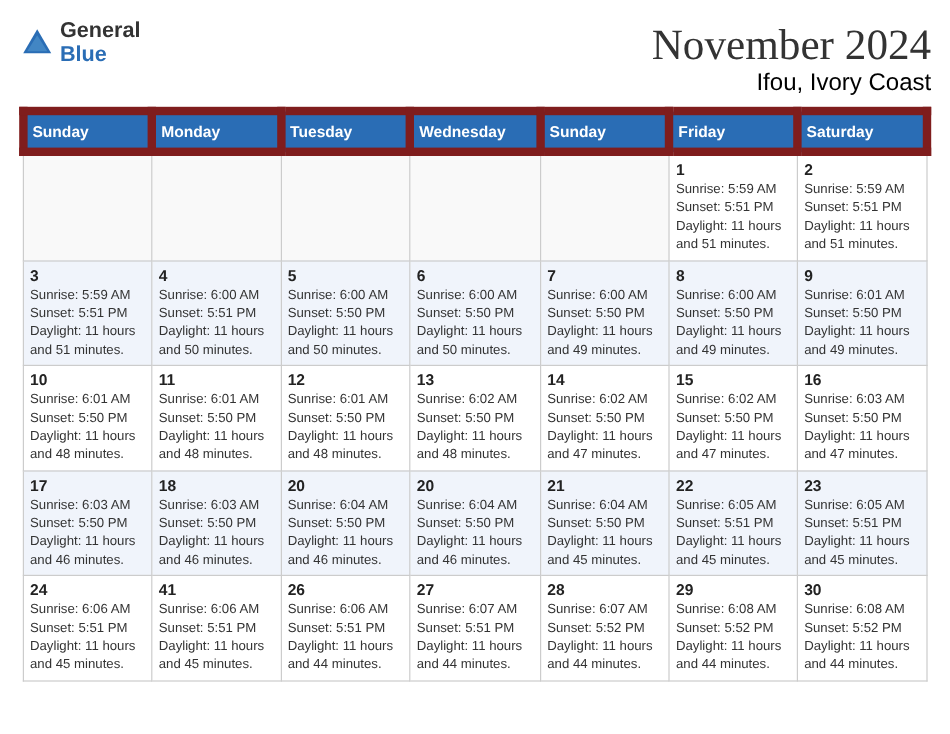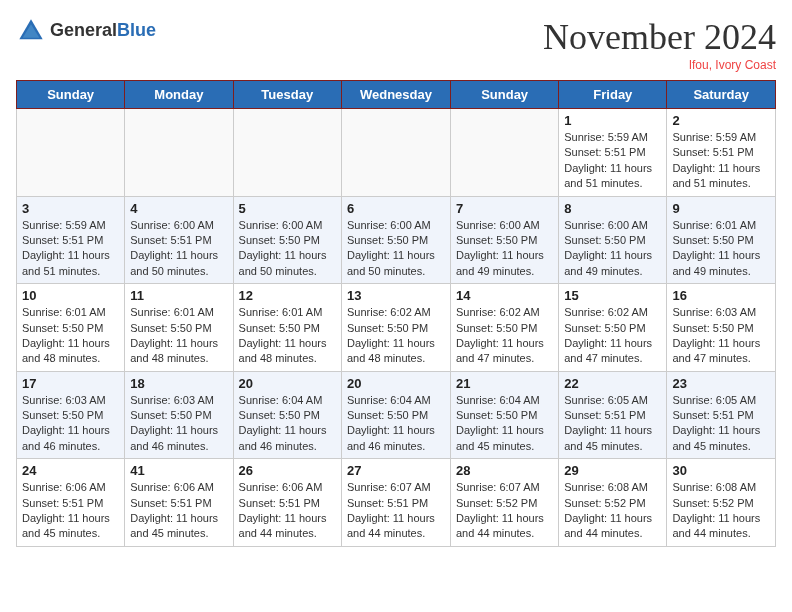--- a/index.html
+++ b/index.html
@@ -16,21 +16,21 @@
       align-items: flex-start;
       margin-bottom: 8px;
     }
     .logo {
       display: flex;
       align-items: center;
       gap: 4px;
     }
     .logo-text {
       display: flex;
-      flex-direction: row;
+      flex-direction: column;
       line-height: 1.1;
     }
     .logo-general {
       font-size: 18px;
       font-weight: bold;
       color: #333;
     }
     .logo-blue {
       font-size: 18px;
       font-weight: bold;
@@ -43,36 +43,36 @@
     .title-area {
       text-align: right;
     }
     .month-title {
       font-size: 36px;
       font-weight: normal;
       color: #333;
       font-family: Liberation Serif, serif;
     }
     .location {
-      font-size: 12px;
-      color: #ef4444;
+      font-size: 20px;
+      color: #000000;
     }
     .calendar {
       width: 100%;
       border-collapse: collapse;
       border: 1px solid #ccc;
     }
     .calendar th {
       background: #2a6db5;
       color: #fff;
       font-size: 13px;
       font-weight: bold;
       padding: 6px 4px;
-      text-align: center;
-      border: 1px solid #7f1d1d;
+      text-align: left;
+      border: 7px solid #7f1d1d;
     }
     .calendar td {
       border: 1px solid #ccc;
       vertical-align: top;
       padding: 4px 5px;
       width: 110px;
       min-height: 80px;
       font-size: 11px;
       color: #333;
       background: #fff;

